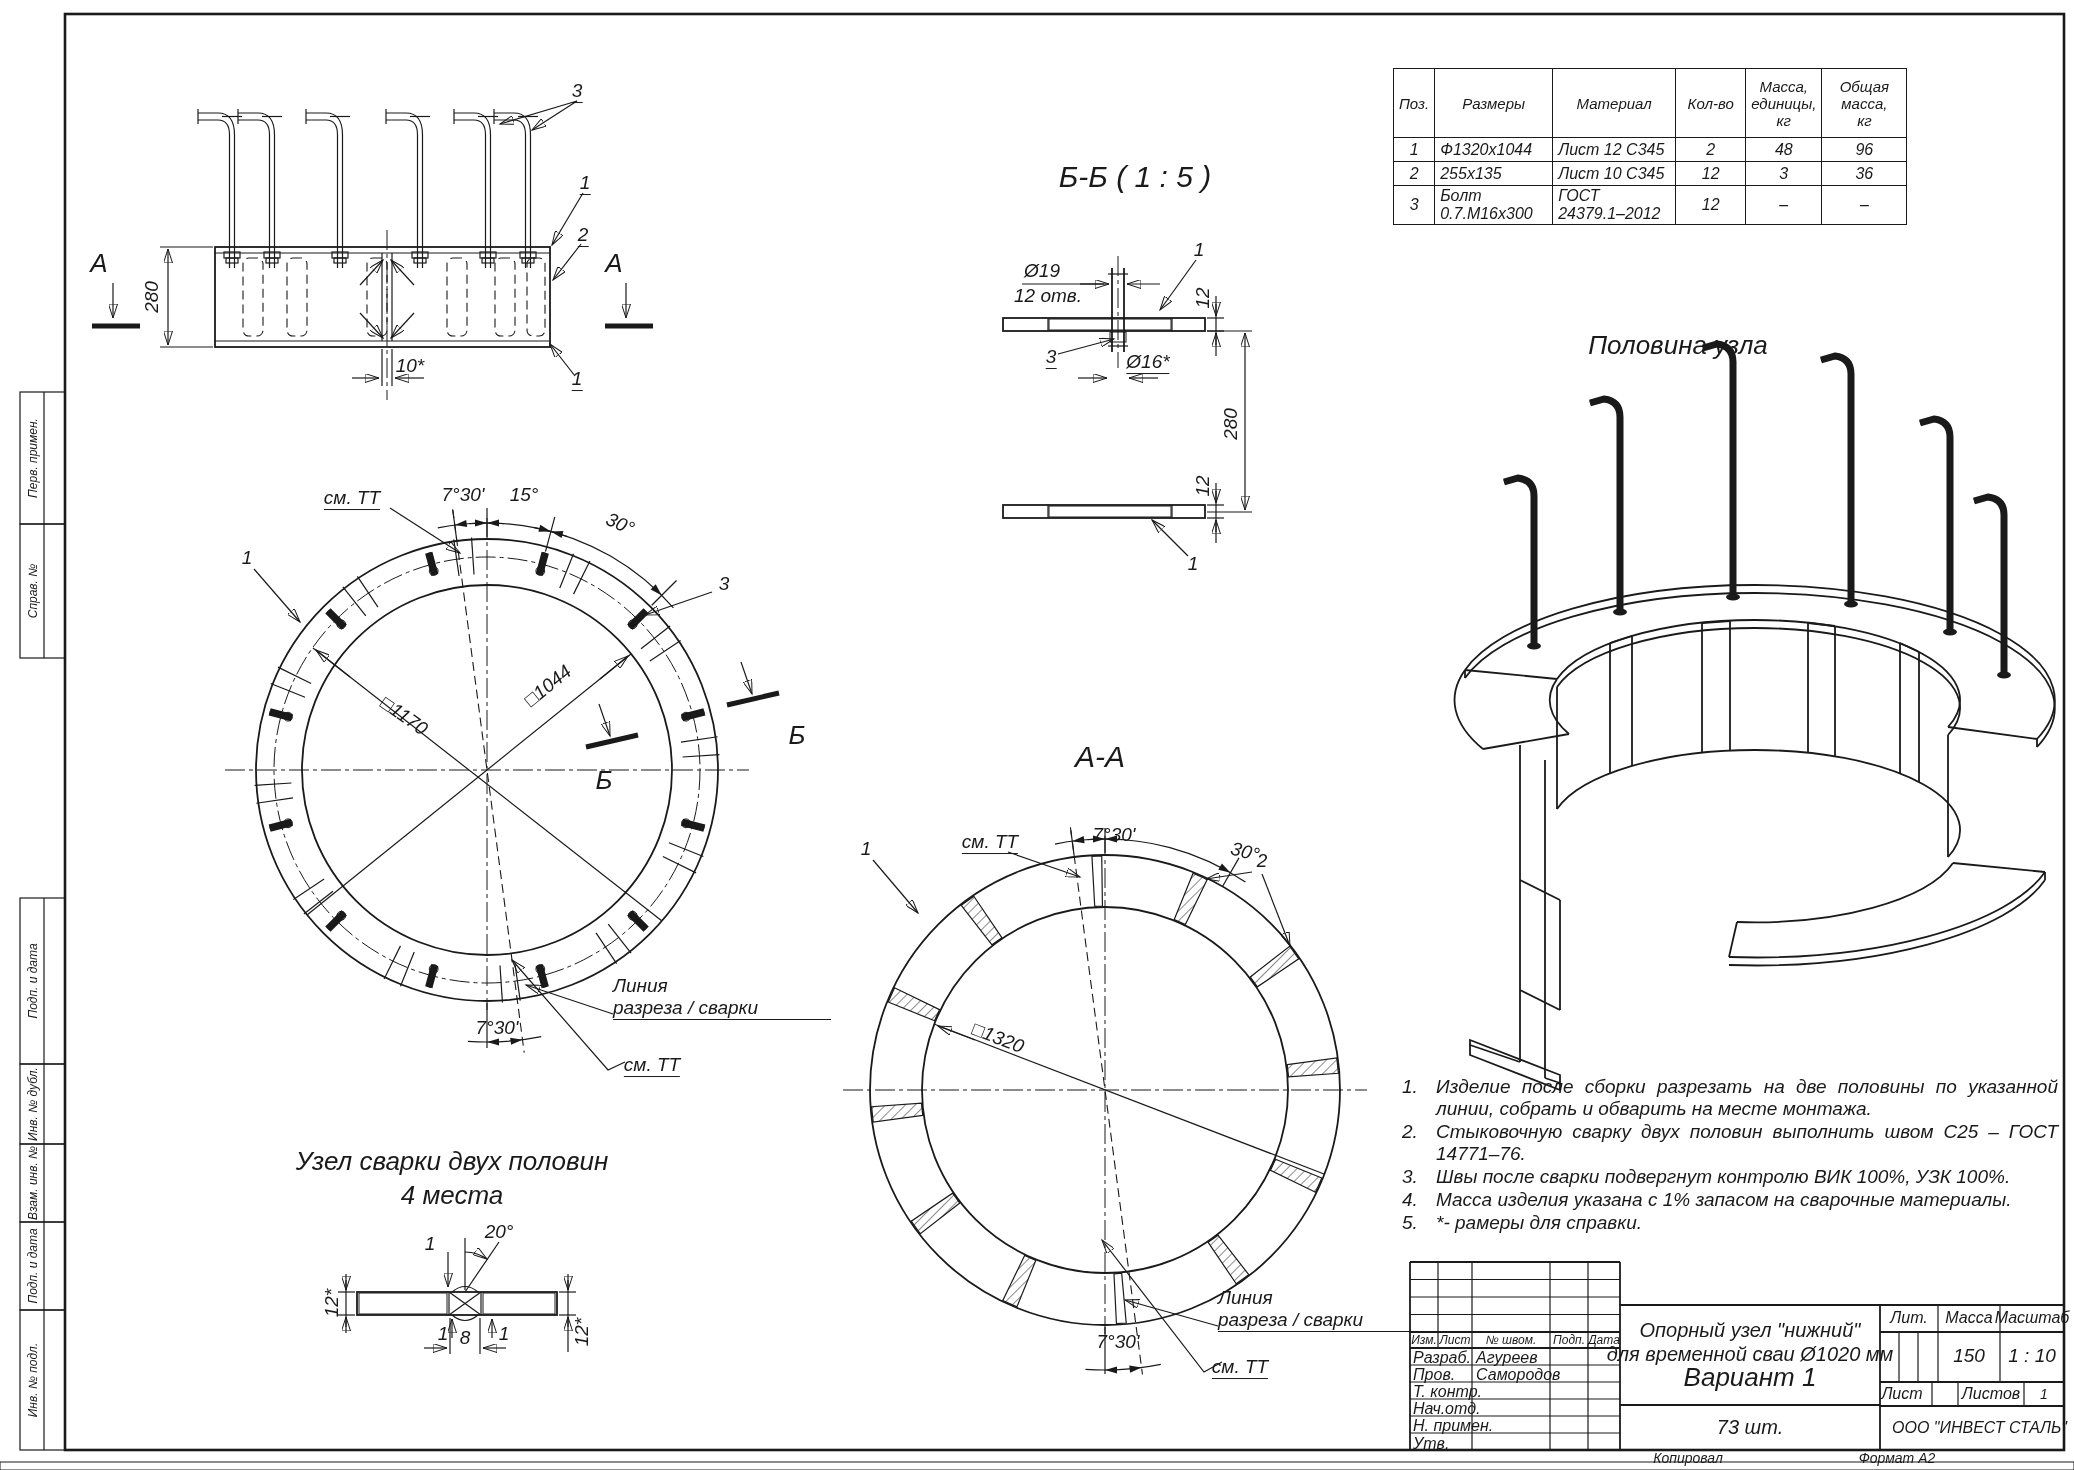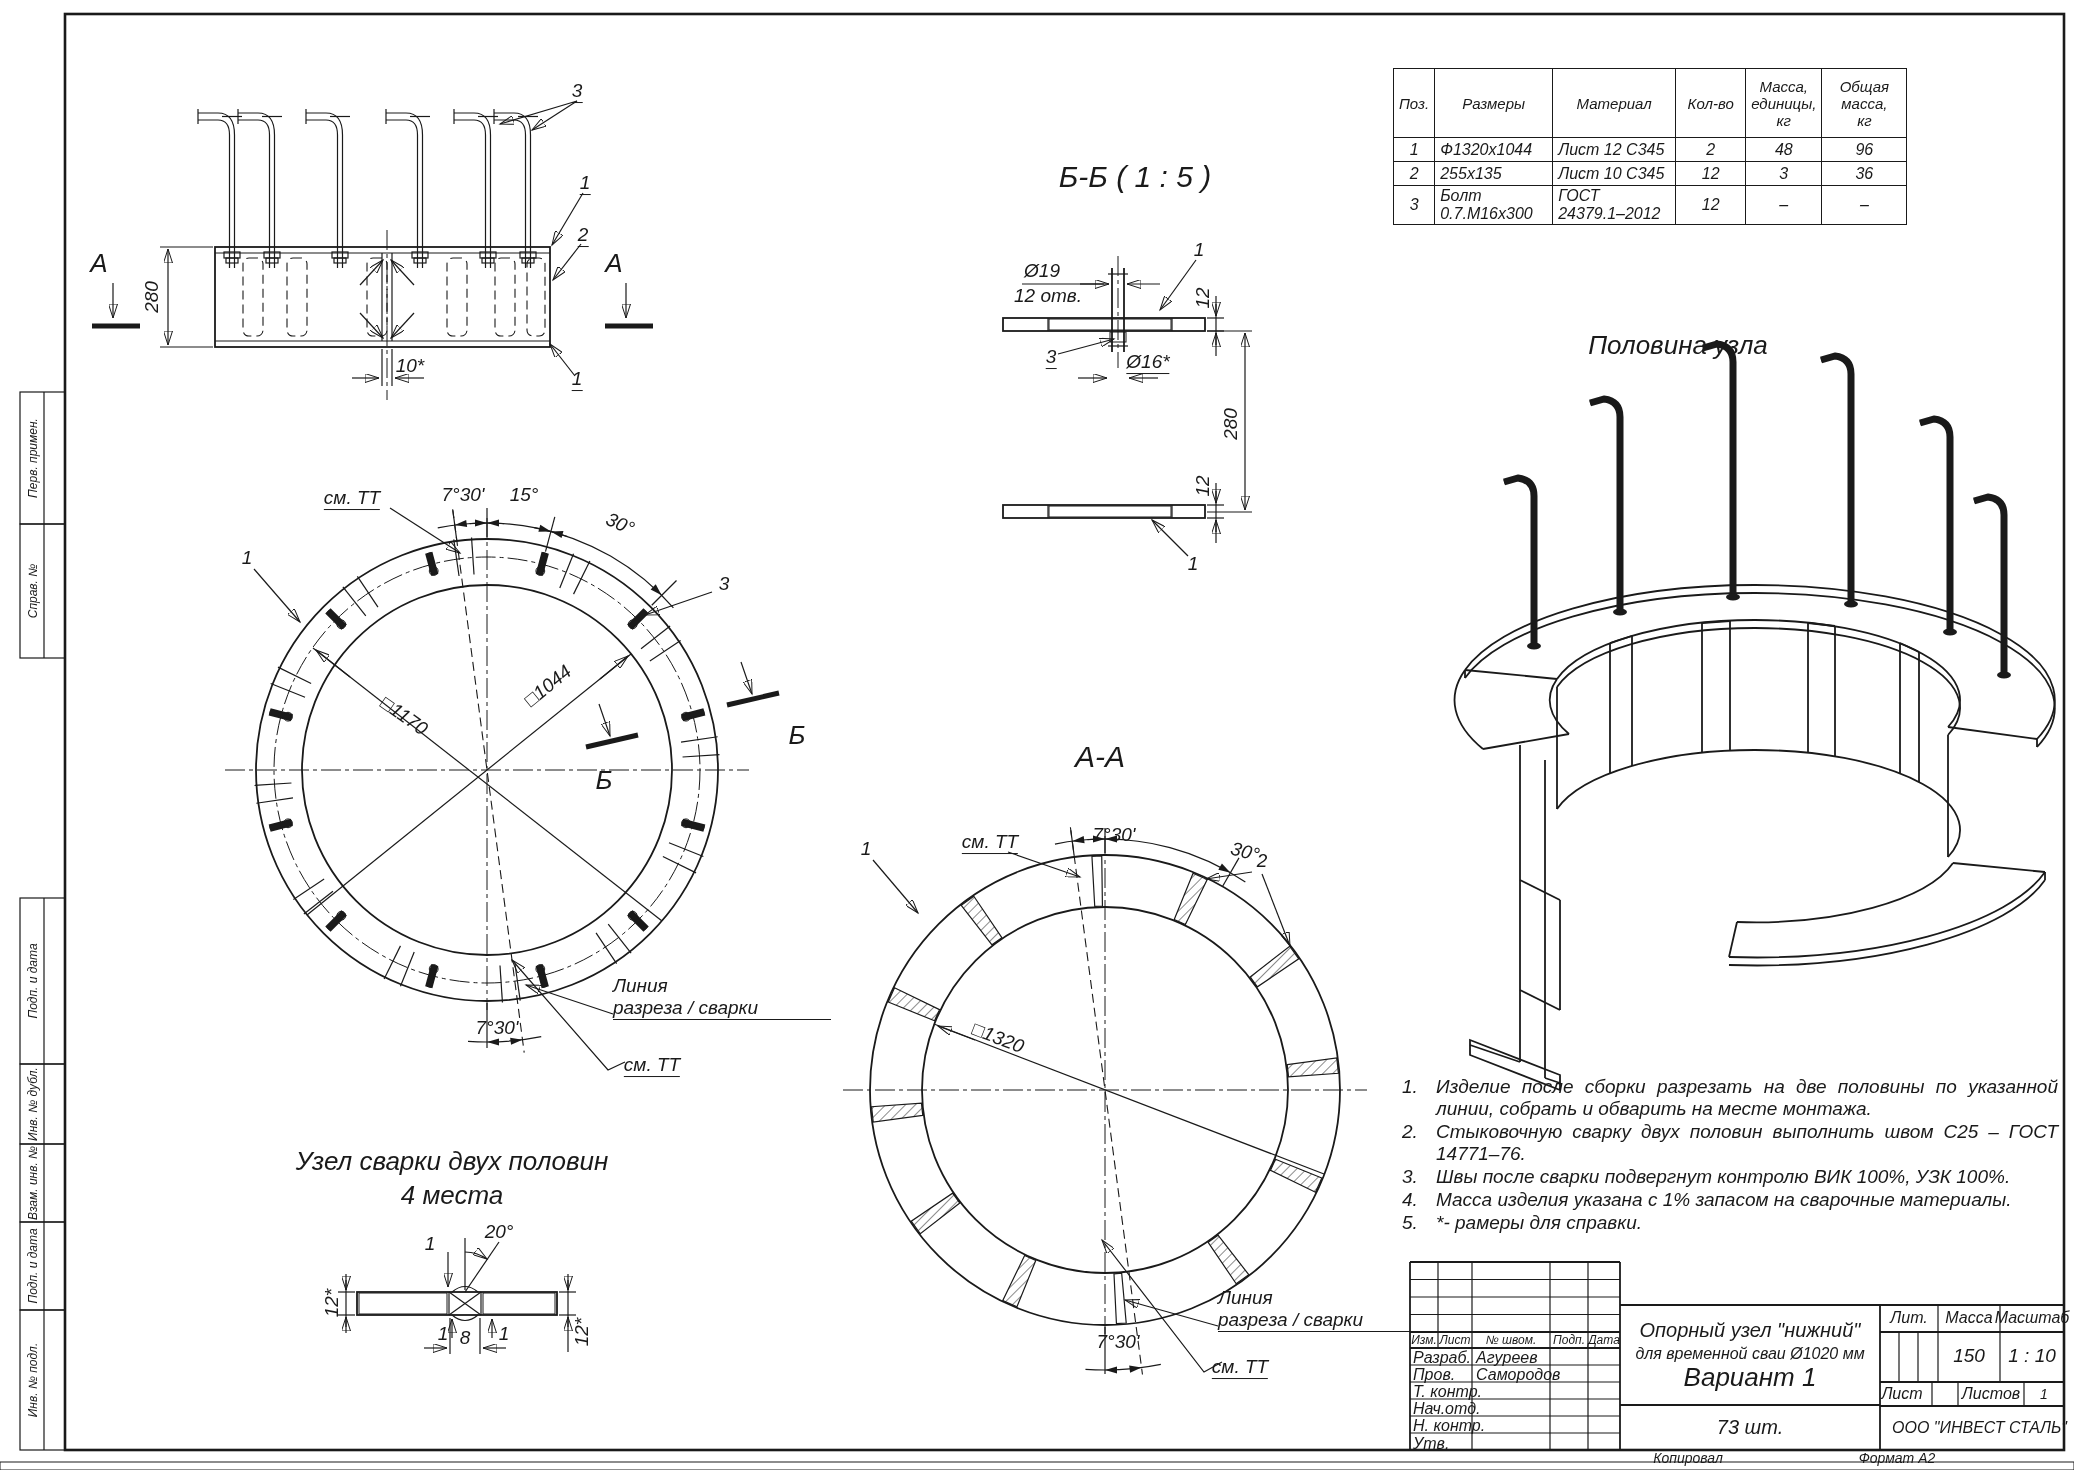--- a/index.html
+++ b/index.html
@@ -630,25 +630,25 @@
   <span class="lbl f12" style="left:1511px;top:1340px">№ швом.</span>
   <span class="lbl f12" style="left:1569px;top:1340px">Подп.</span>
   <span class="lbl f12" style="left:1604px;top:1340px">Дата</span>
 
   <span class="lbl ll f13" style="left:1413px;top:1350px">Разраб.</span>
   <span class="lbl ll f13" style="left:1476px;top:1350px">Агуреев</span>
   <span class="lbl ll f13" style="left:1413px;top:1367px">Пров.</span>
   <span class="lbl ll f13" style="left:1476px;top:1367px">Самородов</span>
   <span class="lbl ll f13" style="left:1413px;top:1384px">Т. контр.</span>
   <span class="lbl ll f13" style="left:1413px;top:1401px">Нач.отд.</span>
-  <span class="lbl ll f13" style="left:1413px;top:1418px">Н. контр.</span>
+  <span class="lbl ll f13" style="left:1413px;top:1418px">Н. примен.</span>
   <span class="lbl ll f13" style="left:1413px;top:1436px">Утв.</span>
 
   <span class="lbl" style="left:1750px;top:1330px;font-size:20px">Опорный узел "нижний"</span>
-  <span class="lbl" style="left:1750px;top:1354px;font-size:16px">для временной сваи Ø1020 мм</span>
+  <span class="lbl" style="left:1750px;top:1354px;font-size:20px">для временной сваи Ø1020 мм</span>
   <span class="lbl" style="left:1750px;top:1378px;font-size:26px">Вариант 1</span>
   <span class="lbl" style="left:1750px;top:1427px;font-size:20px">73 шт.</span>
 
   <span class="lbl f13" style="left:1909px;top:1318px">Лит.</span>
   <span class="lbl f13" style="left:1969px;top:1318px">Масса</span>
   <span class="lbl f13" style="left:2032px;top:1318px">Масштаб</span>
   <span class="lbl" style="left:1969px;top:1356px">150</span>
   <span class="lbl" style="left:2032px;top:1356px">1 : 10</span>
   <span class="lbl f13" style="left:1902px;top:1394px">Лист</span>
   <span class="lbl f13" style="left:1991px;top:1394px">Листов</span>

